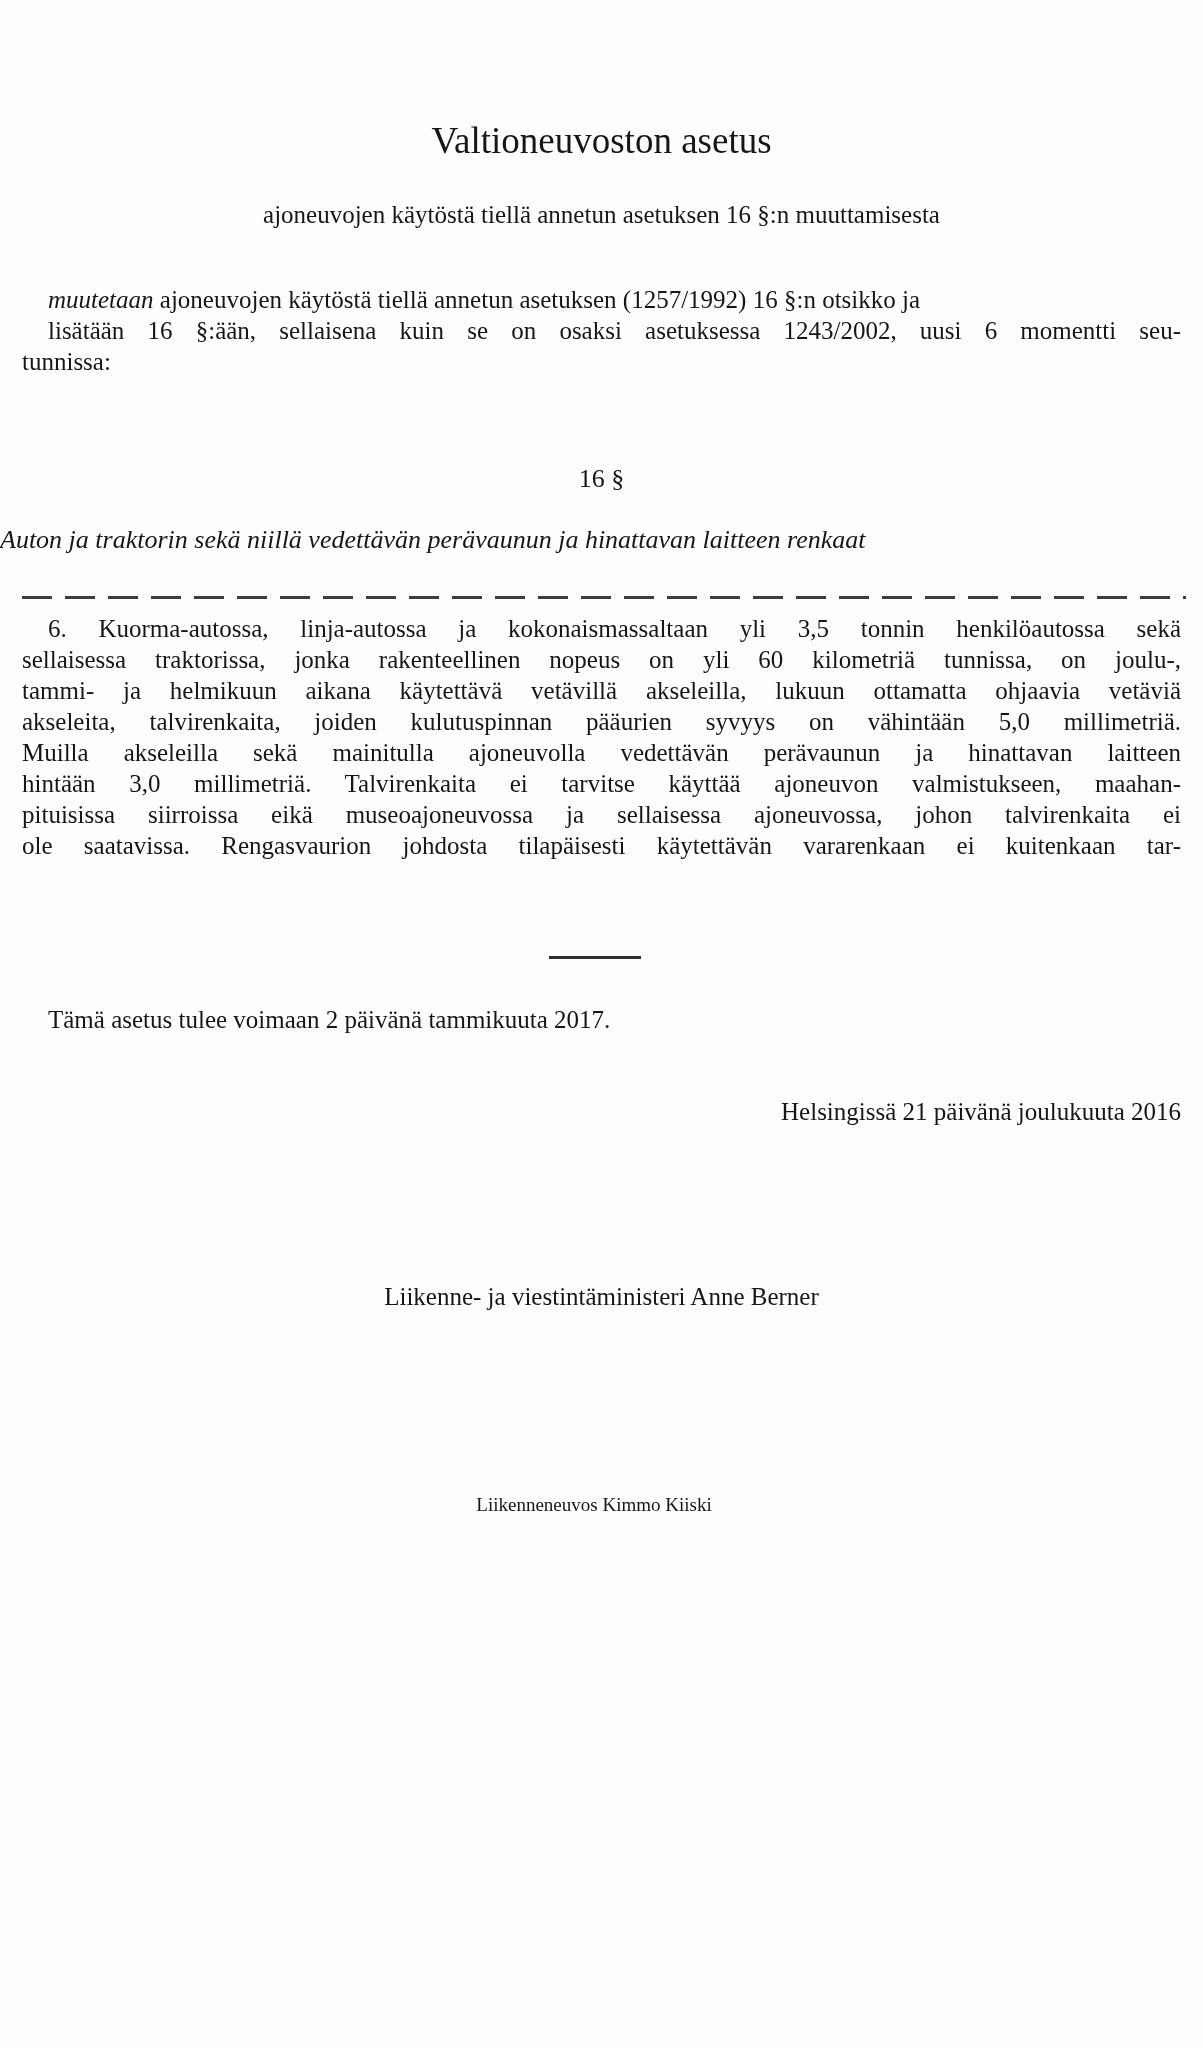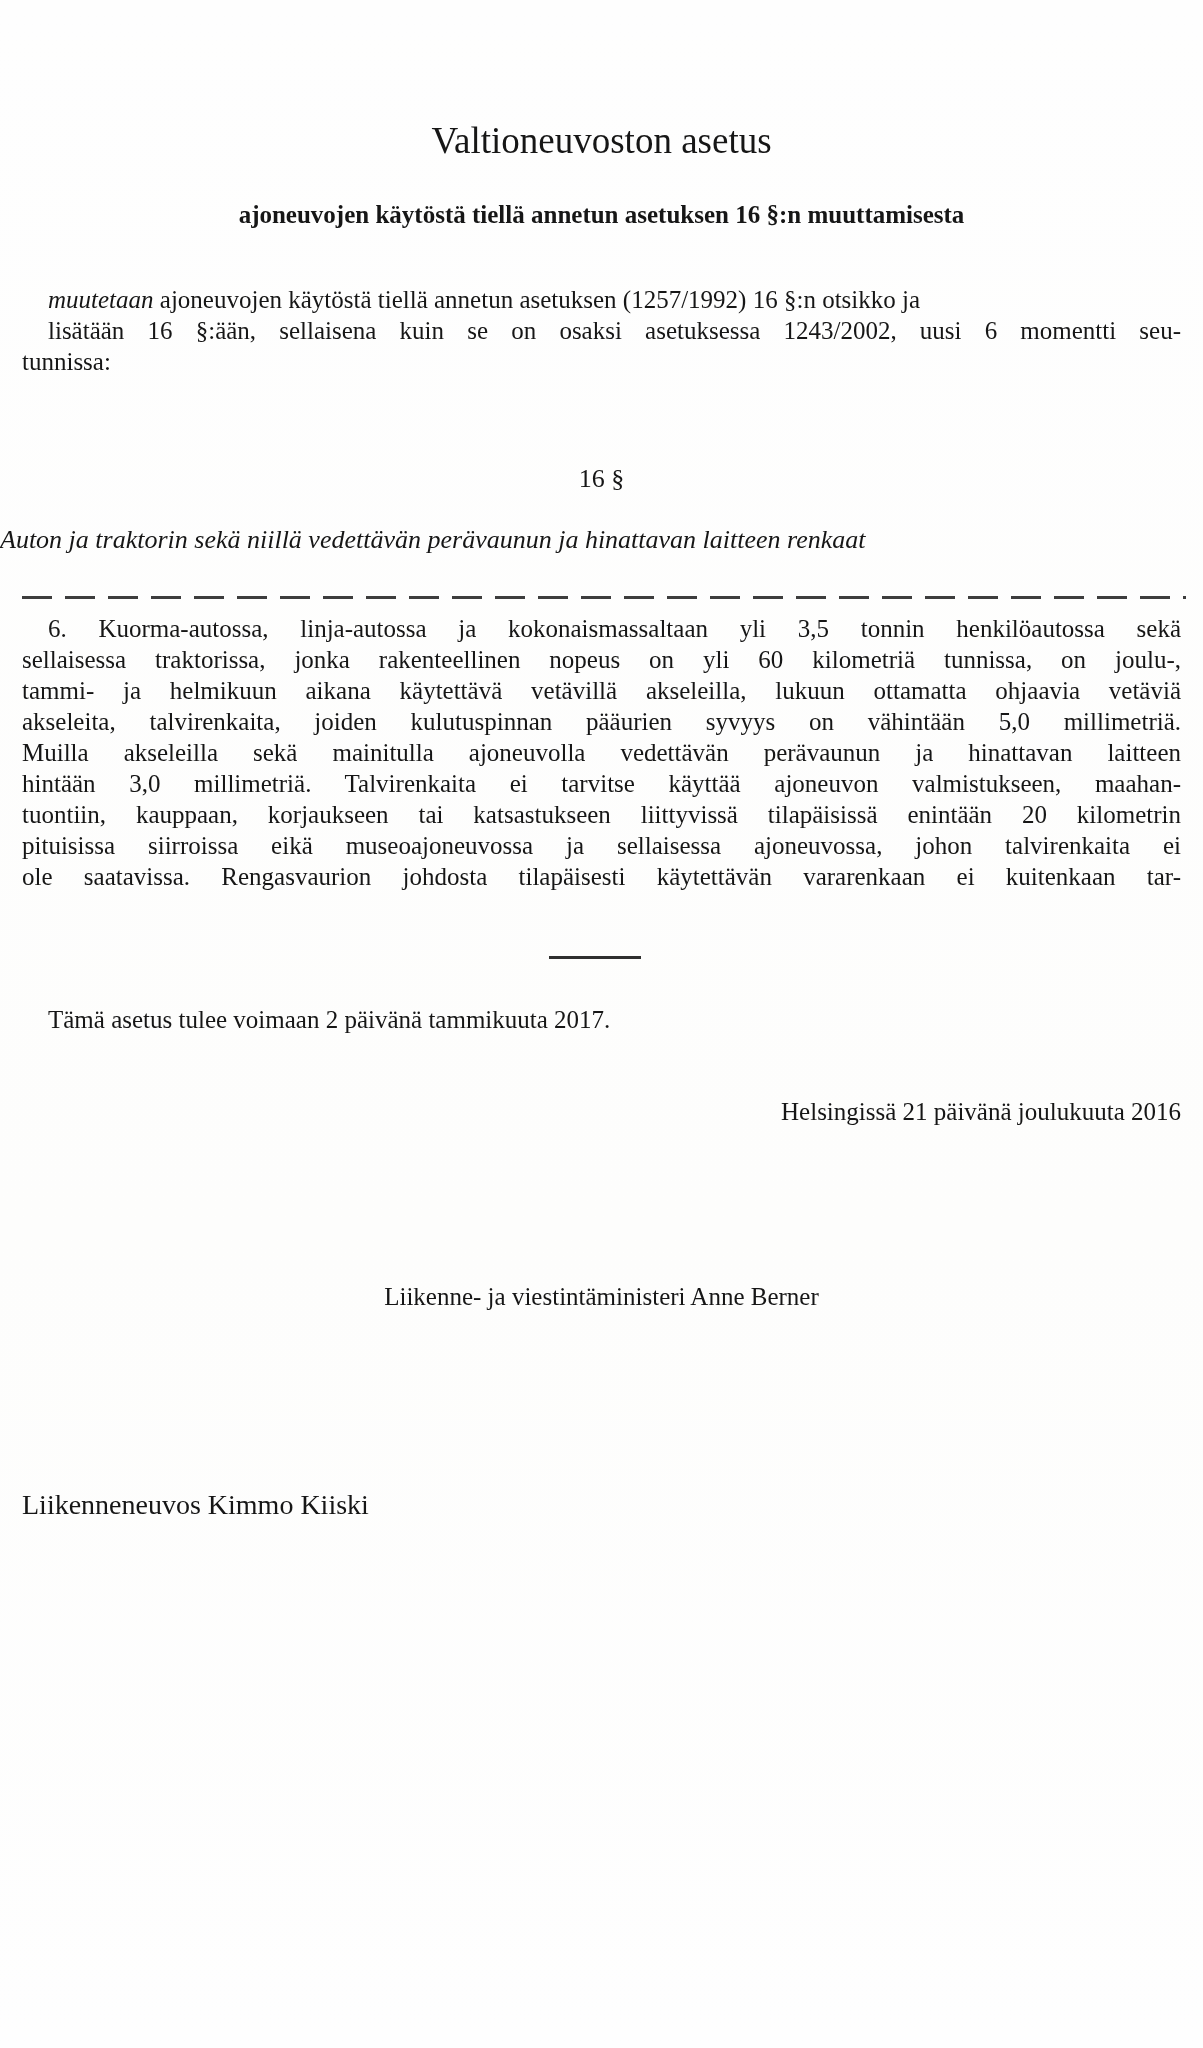--- a/index.html
+++ b/index.html
@@ -11,21 +11,21 @@
     font-family:"Liberation Serif","DejaVu Serif",serif;
     color:#161616;
     overflow:hidden;
   }
   .doc-title{
     position:absolute;top:120px;left:0;right:0;
     text-align:center;font-size:37px;font-weight:normal;line-height:42px;
   }
   .doc-subtitle{
     position:absolute;top:200px;left:0;right:0;
-    text-align:center;font-size:25px;font-weight:bold;line-height:30px;
+    text-align:center;font-size:25px;font-weight:normal;line-height:30px;
   }
   .preamble{
     position:absolute;top:284px;left:22px;right:22px;
     font-size:25px;line-height:31px;
   }
   .line{display:block;}
   .indent{text-indent:26px;}
   .jl{text-align:justify;text-align-last:justify;}
   .italic{font-style:italic;}
   .section-number{
@@ -55,21 +55,21 @@
   .place-date{
     position:absolute;top:1096px;left:22px;right:22px;
     font-size:25px;line-height:31px;text-align:right;
   }
   .sig-minister{
     position:absolute;top:1281px;left:0;right:0;
     text-align:center;font-size:25px;line-height:31px;
   }
   .sig-counsellor{
     position:absolute;top:1489px;left:22px;right:37px;
-    text-align:left;font-size:28px;line-height:31px;
+    text-align:center;font-size:19px;line-height:31px;
   }
 </style>
 </head>
 <body>
 
 <div class="page">
 
   <div class="doc-title">Valtioneuvoston asetus</div>
 
   <div class="doc-subtitle">ajoneuvojen käytöstä tiellä annetun asetuksen 16 §:n muuttamisesta</div>
@@ -86,21 +86,20 @@
 
   <div class="dashed-rule"></div>
 
   <div class="body-text">
     <span class="line indent jl">6. Kuorma-autossa, linja-autossa ja kokonaismassaltaan yli 3,5 tonnin henkilöautossa sekä</span>
     <span class="line jl">sellaisessa traktorissa, jonka rakenteellinen nopeus on yli 60 kilometriä tunnissa, on joulu-,</span>
     <span class="line jl">tammi- ja helmikuun aikana käytettävä vetävillä akseleilla, lukuun ottamatta ohjaavia vetäviä</span>
     <span class="line jl">akseleita, talvirenkaita, joiden kulutuspinnan pääurien syvyys on vähintään 5,0 millimetriä.</span>
     <span class="line jl">Muilla akseleilla sekä mainitulla ajoneuvolla vedettävän perävaunun ja hinattavan laitteen</span>
     <span class="line jl">hintään 3,0 millimetriä. Talvirenkaita ei tarvitse käyttää ajoneuvon valmistukseen, maahan-</span>
-    <span class="line jl">tuontiin, kauppaan, korjaukseen tai katsastukseen liittyvissä tilapäisissä enintään 20 kilometrin</span>
     <span class="line jl">pituisissa siirroissa eikä museoajoneuvossa ja sellaisessa ajoneuvossa, johon talvirenkaita ei</span>
     <span class="line jl">ole saatavissa. Rengasvaurion johdosta tilapäisesti käytettävän vararenkaan ei kuitenkaan tar-</span>
   </div>
 
   <div class="short-rule"></div>
 
   <div class="entry-into-force">Tämä asetus tulee voimaan 2 päivänä tammikuuta 2017.</div>
 
   <div class="place-date">Helsingissä 21 päivänä joulukuuta 2016</div>
 

